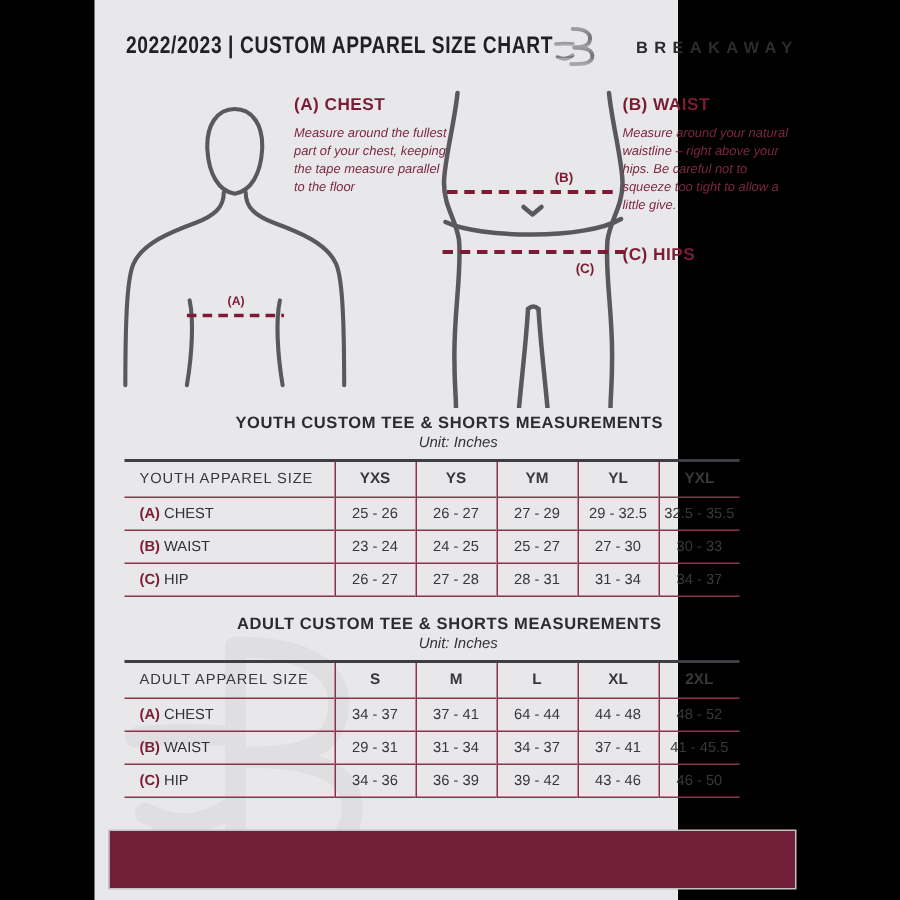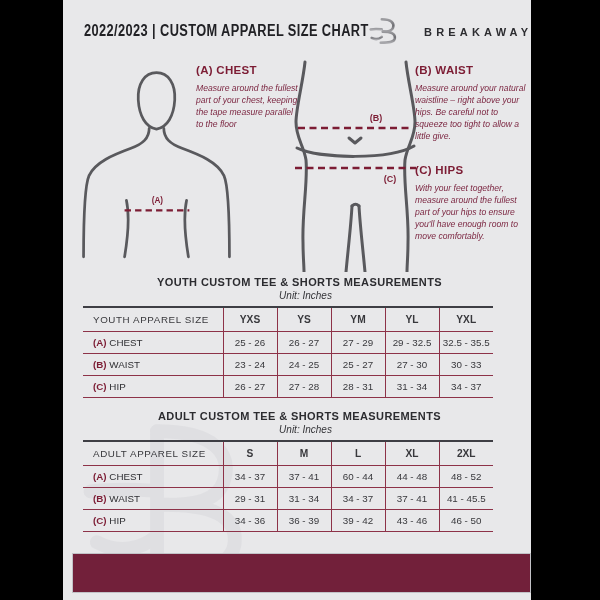--- a/index.html
+++ b/index.html
@@ -1,18 +1,18 @@
 <!DOCTYPE html>
 <html><head>
 <meta charset="utf-8">
 <style>
   * { margin:0; padding:0; box-sizing:border-box; }
   html,body { width:600px; height:600px; font-family:"Liberation Sans", sans-serif; }
   .stage { position:relative; width:600px; height:600px; background:#000; overflow:hidden; }
-  .doc { position:absolute; left:63px; top:0; width:468px; height:600px; background:#e8e8ea; }
+  .doc { position:absolute; left:63px; top:0; width:389px; height:600px; background:#e8e8ea; }
 
   
   .hdr-title { position:absolute; left:21px; top:22px; font-size:16px; font-weight:bold;
     color:#212125; white-space:nowrap; transform:scaleX(0.80); transform-origin:left center;
     letter-spacing:0.5px; }
   .logo-svg { position:absolute; left:306px; top:15px; }
   .brand { position:absolute; left:341px; top:26px; font-size:11px; font-weight:bold;
     letter-spacing:4.2px; color:#2c2c30;margin-left:20px; }
 
   
@@ -112,21 +112,20 @@
       <text x="102" y="122" text-anchor="middle" font-size="9" font-weight="bold" fill="#7c1c34">(C)</text>
     </svg>
 
     <div class="guide-block" style="left:352px; top:64px; width:114px;">
       <div class="guide-h">(B) WAIST</div>
       <div class="guide-p">Measure around your natural waistline – right above your hips. Be careful not to squeeze too tight to allow a little give.</div>
     </div>
 
     <div class="guide-block" style="left:352px; top:164px; width:114px;">
       <div class="guide-h">(C) HIPS</div>
-      <div class="guide-p">With your feet together, measure around the fullest part of your hips to ensure you'll have enough room to move comfortably.</div>
     </div>
 
     <div class="sec-title" style="top:276px;">YOUTH CUSTOM TEE &amp; SHORTS MEASUREMENTS</div>
     <div class="sec-unit" style="top:290px;">Unit: Inches</div>
     <table class="size-table" style="top:306px;">
       <colgroup>
           <col class="c-label">
           <col>
           <col>
           <col>
@@ -186,21 +185,21 @@
         <th>S</th>
         <th>M</th>
         <th>L</th>
         <th>XL</th>
         <th>2XL</th>
       </tr>
       <tr>
         <td class="lbl"><span class="row-key">(A)</span> <span class="row-part">CHEST</span></td>
         <td>34 - 37</td>
         <td>37 - 41</td>
-        <td>60 - 44</td>
+        <td>64 - 44</td>
         <td>44 - 48</td>
         <td>48 - 52</td>
       </tr>
       <tr>
         <td class="lbl"><span class="row-key">(B)</span> <span class="row-part">WAIST</span></td>
         <td>29 - 31</td>
         <td>31 - 34</td>
         <td>34 - 37</td>
         <td>37 - 41</td>
         <td>41 - 45.5</td>

